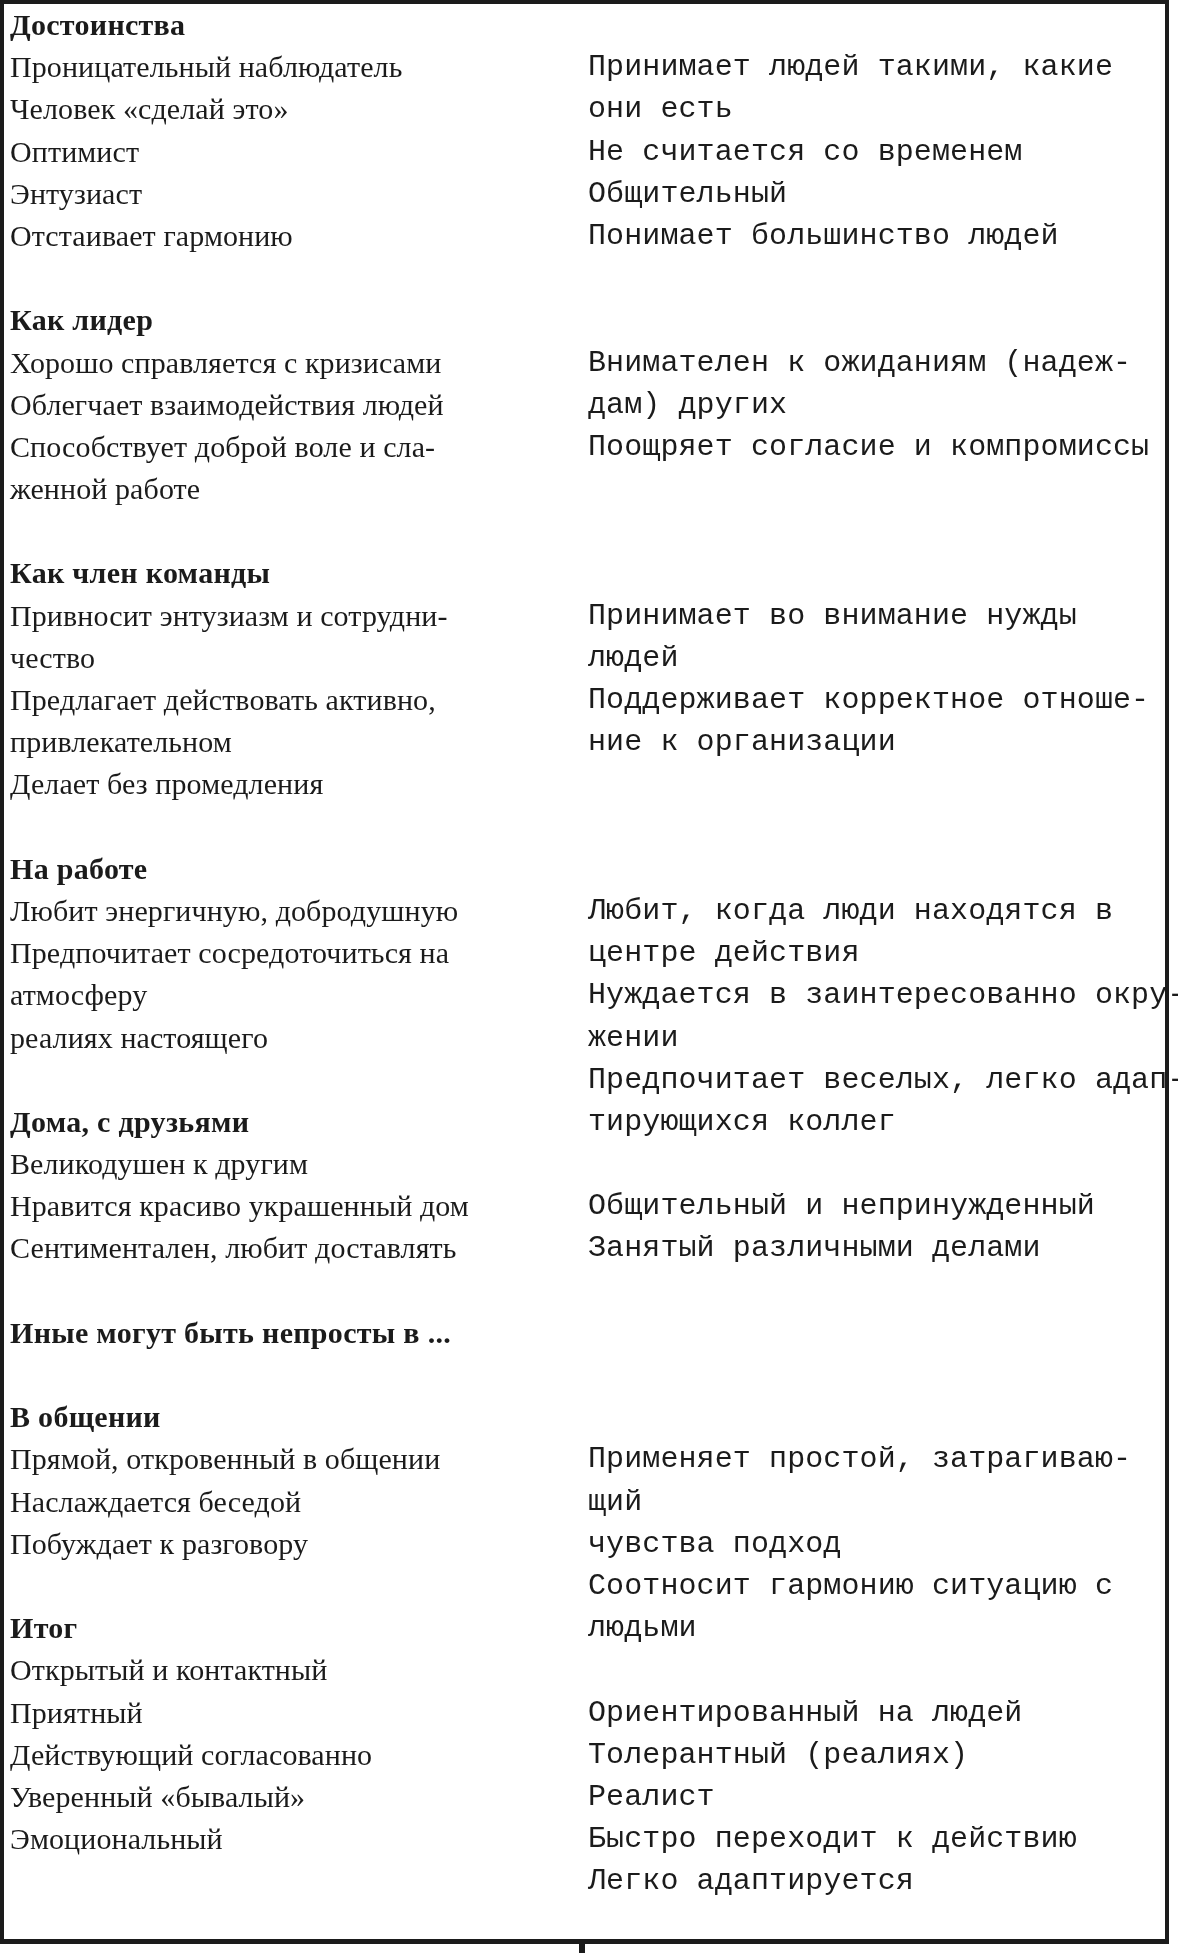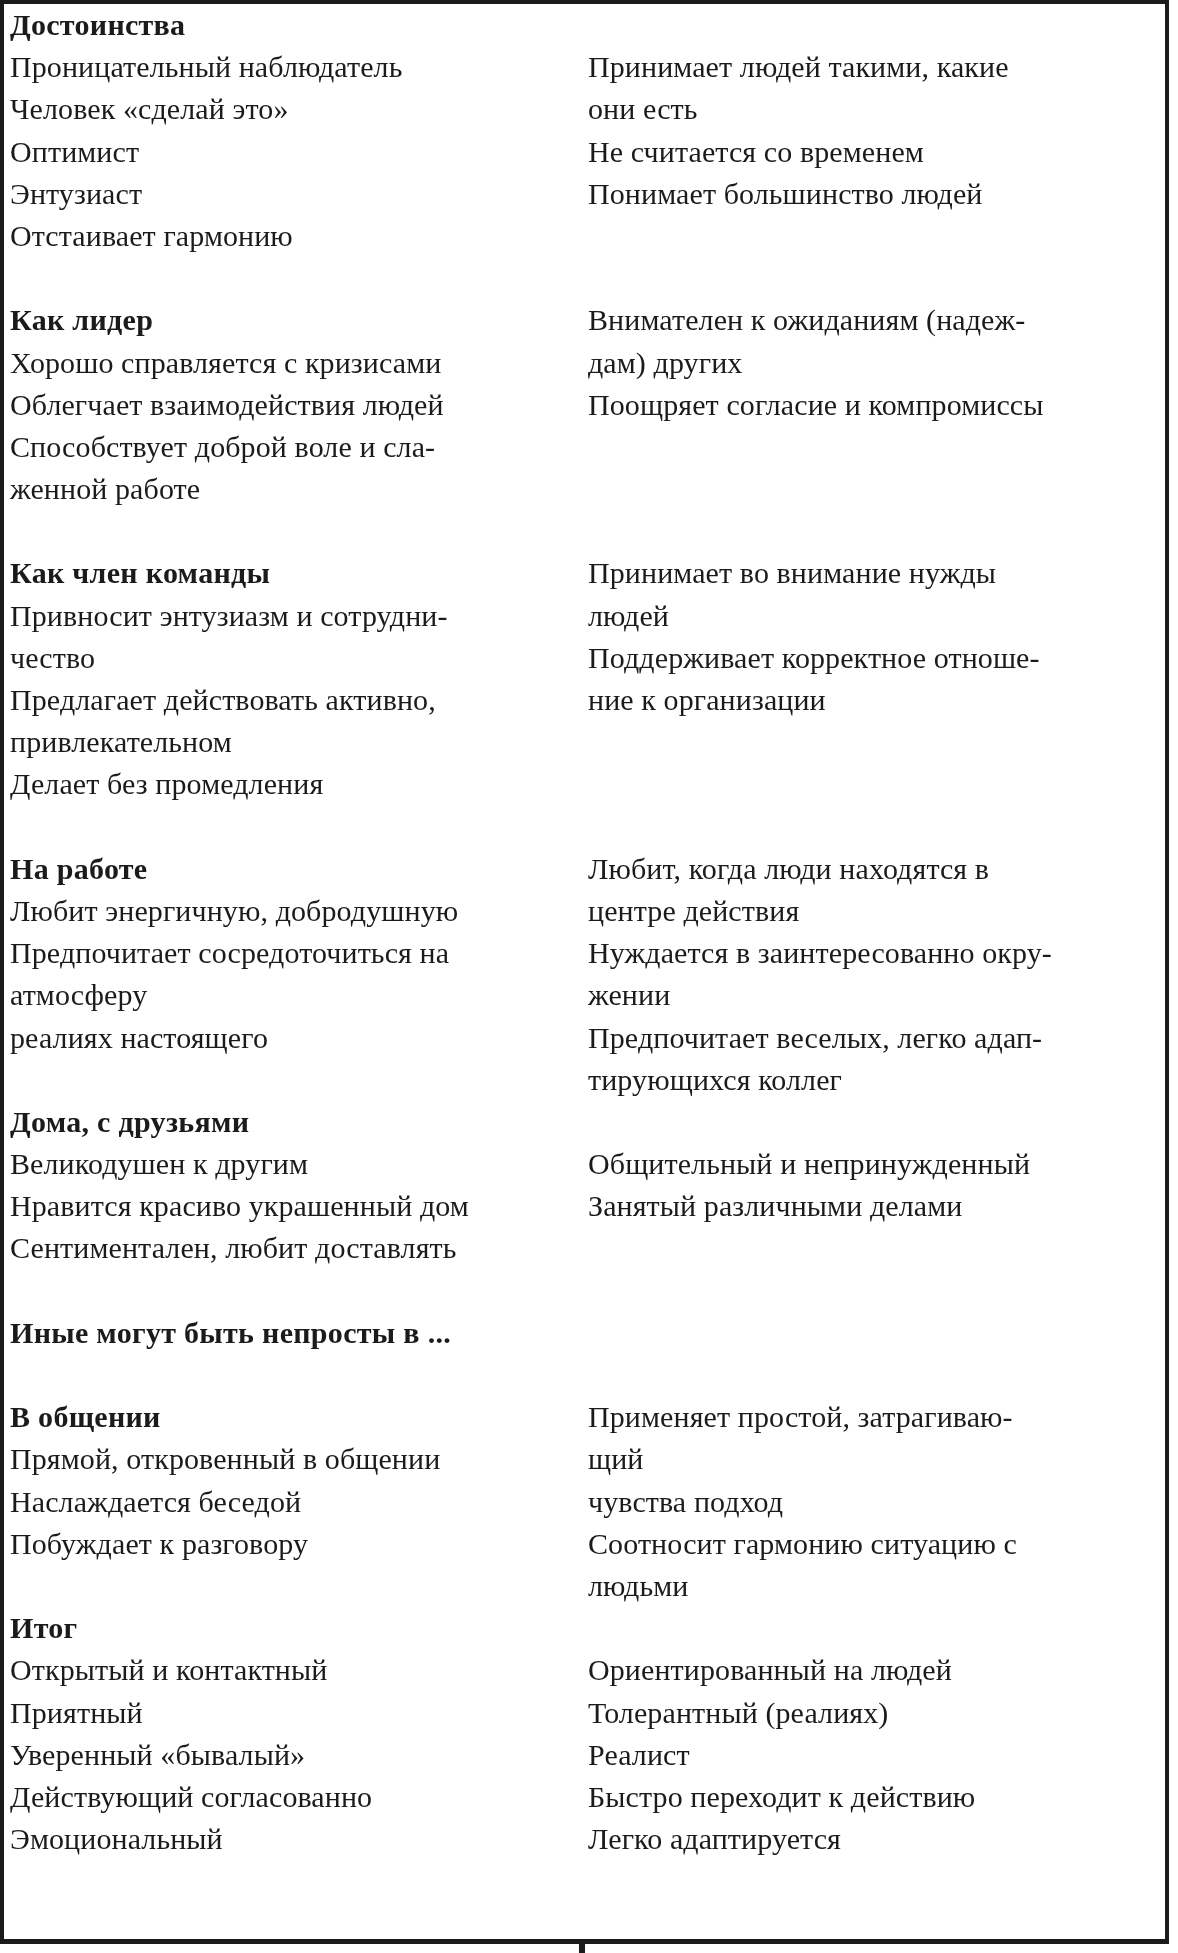--- a/index.html
+++ b/index.html
@@ -27,21 +27,21 @@
     box-sizing: border-box;
     border: 4px solid #1b1b1b;
     border-bottom-width: 5px;
     background: #ffffff;
   }
   .col {
     position: absolute;
     top: 0;
   }
   .col-left  { left: 6px;  width: 575px; }
-  .col-right { left: 584px; width: 575px; }
+  .col-right { left: 584px; width: 575px; font-family: Liberation Mono, monospace; }
   .line {
     height: 42.2px;
     line-height: 42.2px;
     font-size: 30px;
     white-space: nowrap;
     letter-spacing: 0.1px;
   }
   .line.bold { font-weight: 700; letter-spacing: 0.3px; }
   .bottom-tick {
     position: absolute;
@@ -92,29 +92,30 @@
         <div class="line bold">Иные могут быть непросты в ...</div>
         <div class="line"></div>
         <div class="line bold">В общении</div>
         <div class="line">Прямой, откровенный в общении</div>
         <div class="line">Наслаждается беседой</div>
         <div class="line">Побуждает к разговору</div>
         <div class="line"></div>
         <div class="line bold">Итог</div>
         <div class="line">Открытый и контактный</div>
         <div class="line">Приятный</div>
+        <div class="line">Действующий согласованно</div>
         <div class="line">Уверенный «бывалый»</div>
-        <div class="line">Действующий согласованно</div>
         <div class="line">Эмоциональный</div>
       </div>
     <div class="col col-right">
         <div class="line"></div>
         <div class="line">Принимает людей такими, какие</div>
         <div class="line">они есть</div>
         <div class="line">Не считается со временем</div>
+        <div class="line">Общительный</div>
         <div class="line">Понимает большинство людей</div>
         <div class="line"></div>
         <div class="line"></div>
         <div class="line">Внимателен к ожиданиям (надеж-</div>
         <div class="line">дам) других</div>
         <div class="line">Поощряет согласие и компромиссы</div>
         <div class="line"></div>
         <div class="line"></div>
         <div class="line"></div>
         <div class="line">Принимает во внимание нужды</div>

